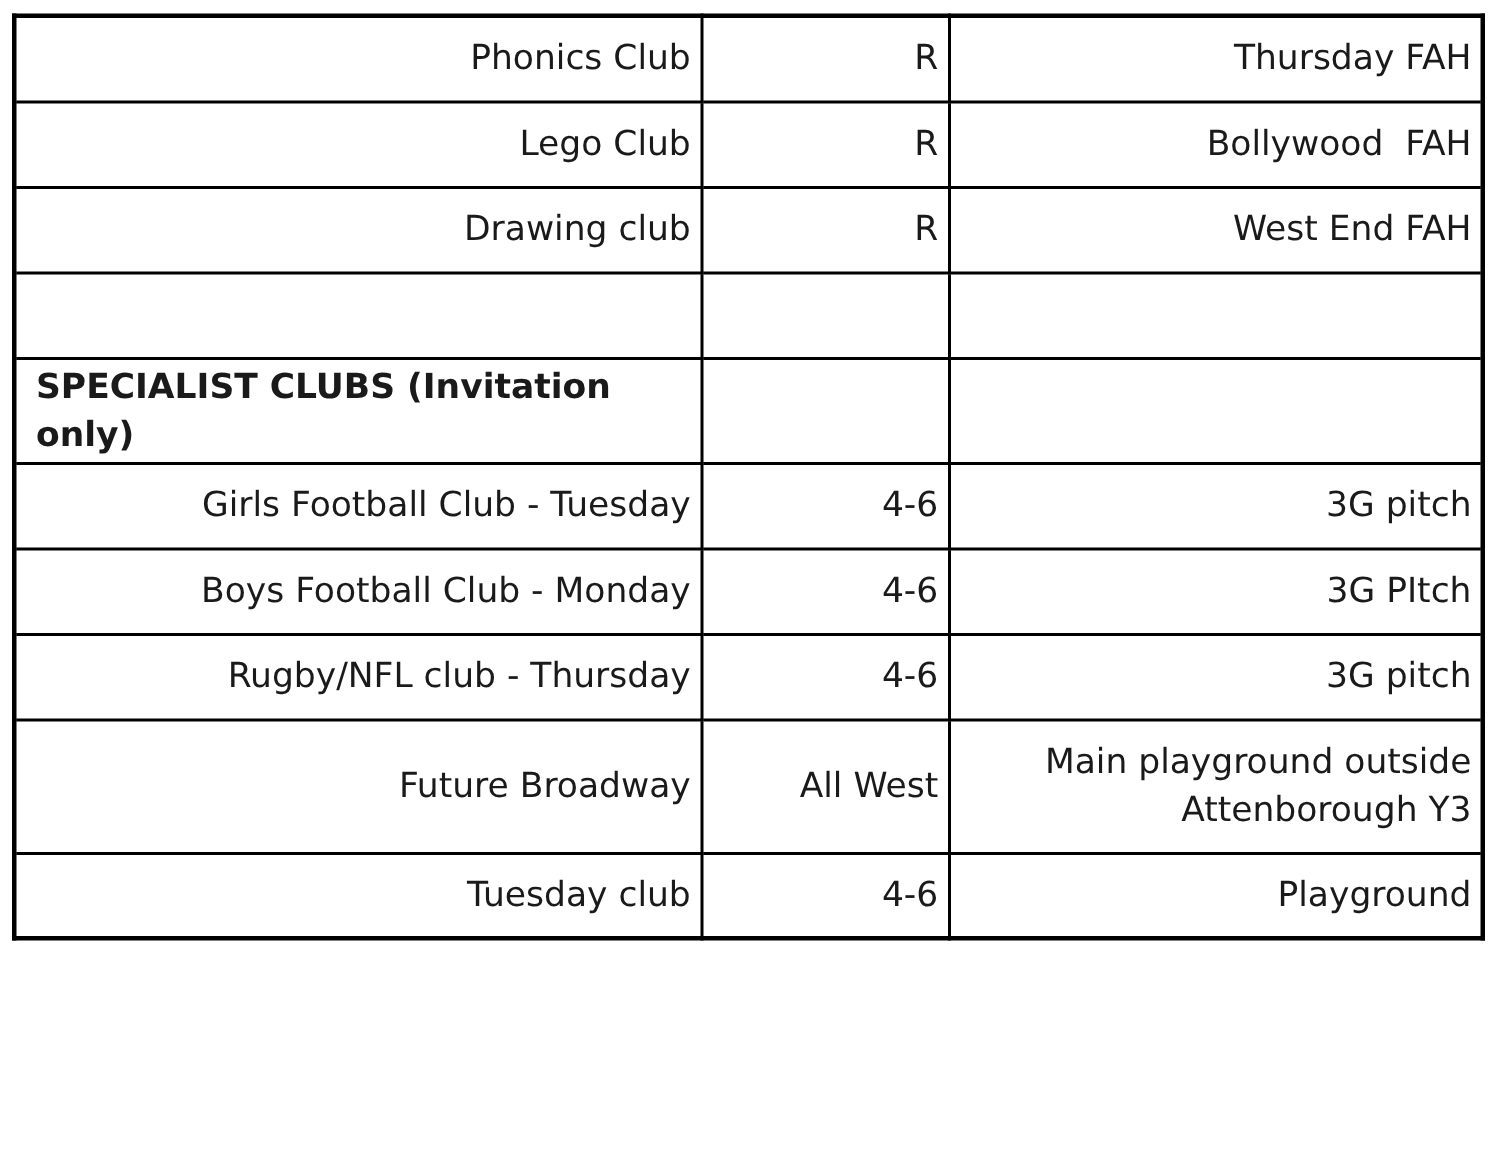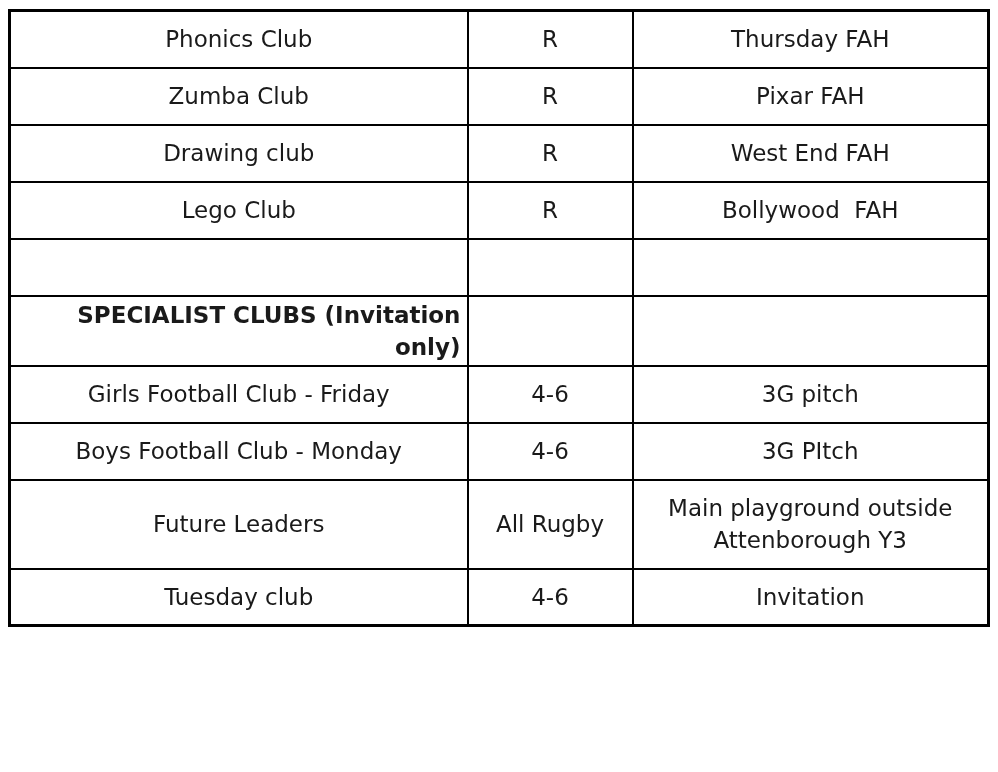--- a/index.html
+++ b/index.html
@@ -23,93 +23,93 @@
     border-collapse: collapse;
     table-layout: fixed;
     border: 3px solid #000000;
   }
   table.clubs col.c-club { width: 458px; }
   table.clubs col.c-years { width: 165px; }
   table.clubs col.c-location { width: 356px; }
   table.clubs td {
     border: 2px solid #000000;
     height: 57px;
-    text-align: center;
+    text-align: right;
     vertical-align: middle;
     font-size: 23px;
     line-height: 1.4;
     color: #1a1a1a;
     white-space: pre-wrap;
     padding: 2px 6px;
     overflow: hidden;
   }
   table.clubs tr.row-tall td { height: 89px; }
   table.clubs td.section-header {
     font-weight: 700;
-    text-align: right;
+    text-align: left;
     padding-left: 13px;
   }
 </style>
 </head>
 <body>
 
 <div class="page">
   <table class="clubs">
     <colgroup>
       <col class="c-club">
       <col class="c-years">
       <col class="c-location">
     </colgroup>
     <tbody>
       <tr>
         <td>Phonics Club</td>
         <td>R</td>
         <td>Thursday FAH</td>
       </tr>
       <tr>
-        <td>Zumba Club</td>
+        <td>Lego Club</td>
         <td>R</td>
-        <td>Pixar FAH</td>
+        <td>Bollywood  FAH</td>
       </tr>
       <tr>
         <td>Drawing club</td>
         <td>R</td>
         <td>West End FAH</td>
-      </tr>
-      <tr>
-        <td>Lego Club</td>
-        <td>R</td>
-        <td>Bollywood  FAH</td>
       </tr>
       <tr>
         <td></td>
         <td></td>
         <td></td>
       </tr>
       <tr>
         <td class="section-header">SPECIALIST CLUBS (Invitation only)</td>
         <td></td>
         <td></td>
       </tr>
       <tr>
-        <td>Girls Football Club - Friday</td>
+        <td>Girls Football Club - Tuesday</td>
         <td>4-6</td>
         <td>3G pitch</td>
       </tr>
       <tr>
         <td>Boys Football Club - Monday</td>
         <td>4-6</td>
         <td>3G PItch</td>
       </tr>
+      <tr>
+        <td>Rugby/NFL club - Thursday</td>
+        <td>4-6</td>
+        <td>3G pitch</td>
+      </tr>
       <tr class="row-tall">
-        <td>Future Leaders</td>
-        <td>All Rugby</td>
+        <td>Future Broadway</td>
+        <td>All West</td>
         <td>Main playground outside
 Attenborough Y3</td>
       </tr>
       <tr>
         <td>Tuesday club</td>
         <td>4-6</td>
-        <td>Invitation</td>
+        <td>Playground</td>
       </tr>
     </tbody>
   </table>
 </div>
 
 </body></html>

